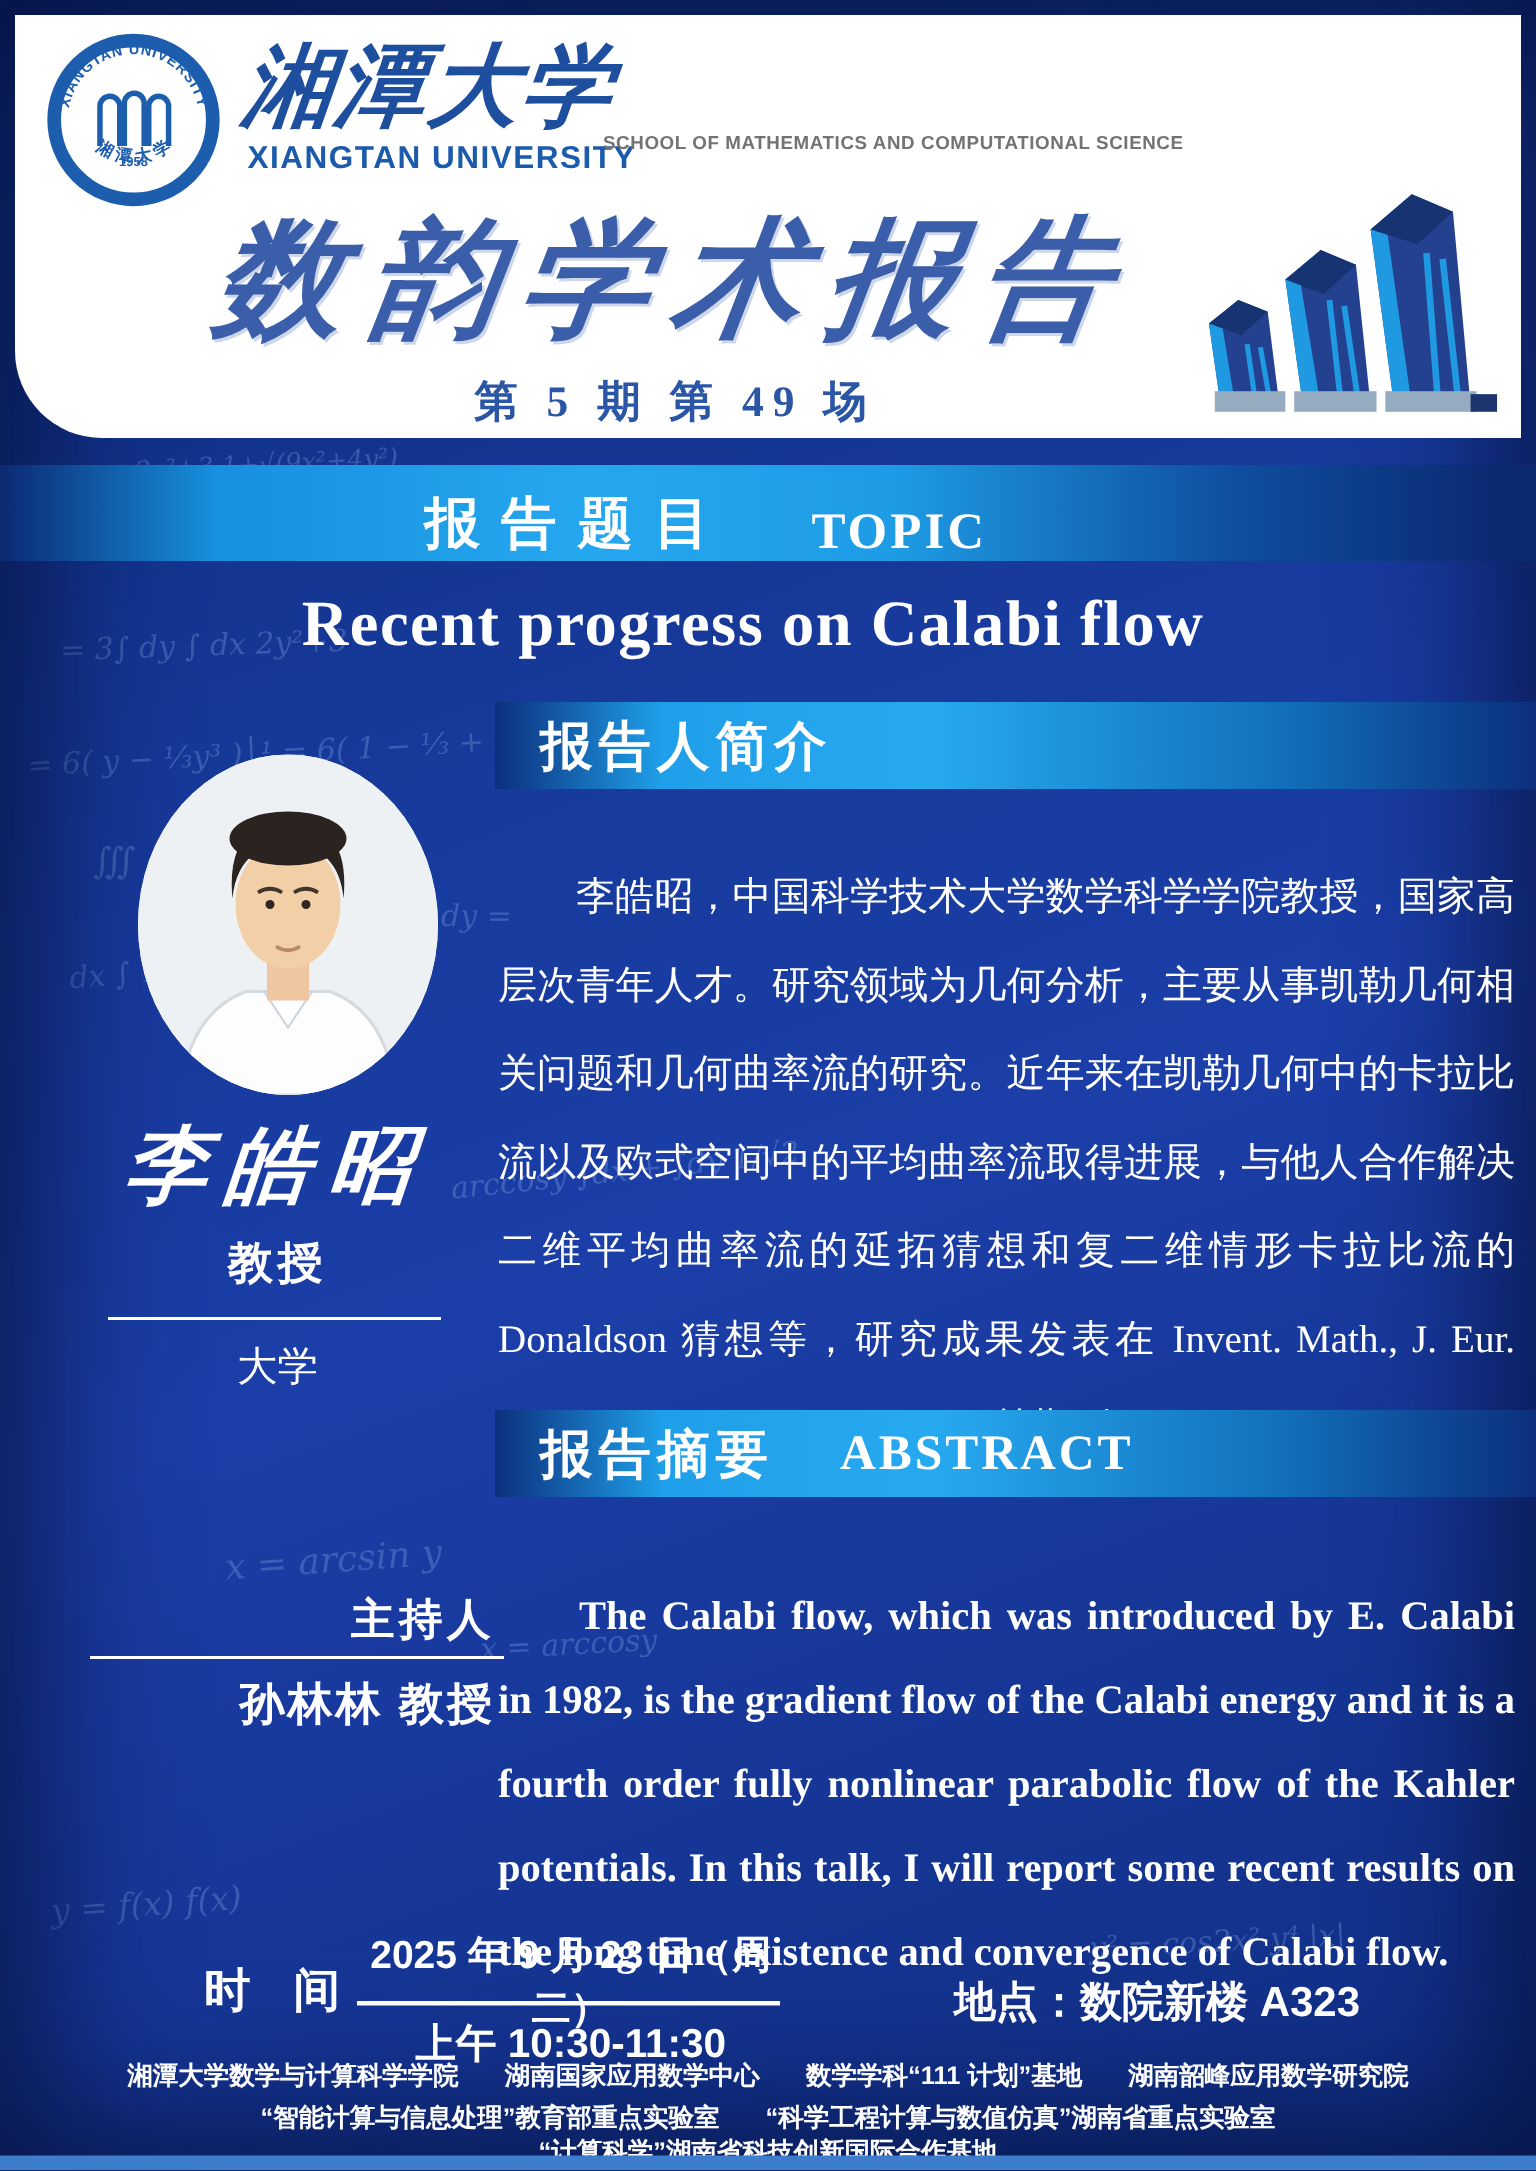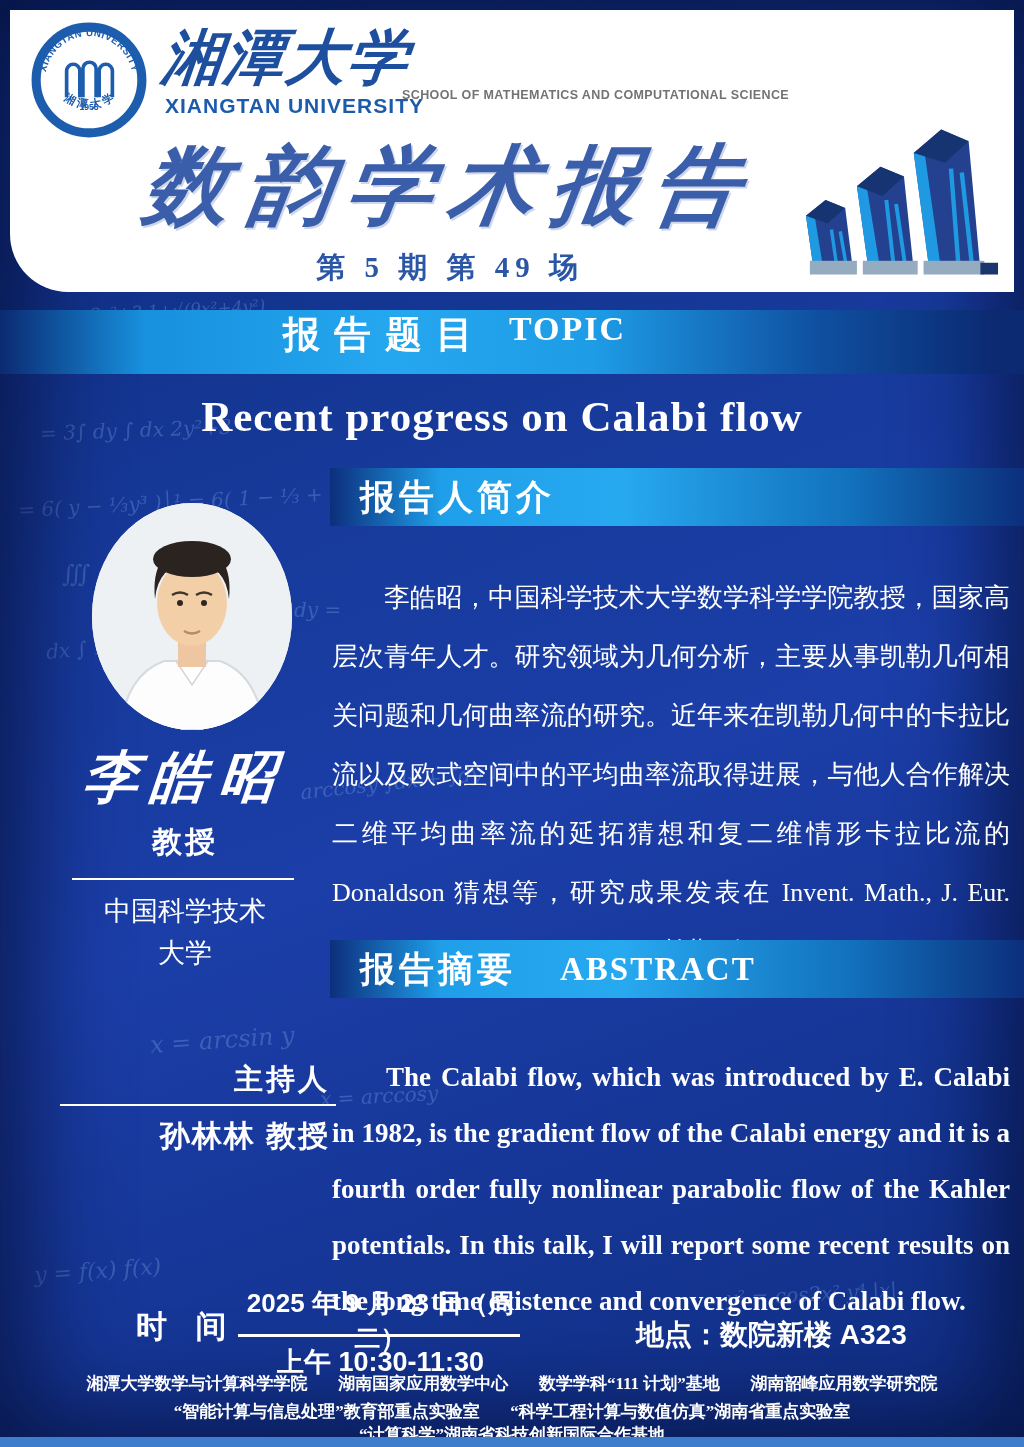--- a/index.html
+++ b/index.html
@@ -18,22 +18,22 @@
   .brand-en{position:absolute;left:155px;top:84px;font-size:21px;font-weight:bold;color:#1c5bab;letter-spacing:1px;}
   .school-cn{position:absolute;left:404px;top:28px;font-size:38px;font-weight:bold;color:#1c5bab;letter-spacing:1px;}
   .school-en{position:absolute;left:392px;top:78px;font-size:12.5px;font-weight:bold;color:#737373;letter-spacing:.4px;}
   .series-title{position:absolute;left:110px;top:118px;width:660px;text-align:center;
     font-size:86px;font-weight:bold;font-style:italic;color:#3a5ea9;letter-spacing:16px;
     transform:skewX(-8deg);text-shadow:2px 2px 0 rgba(58,94,169,.25);}
   .series-issue{position:absolute;left:110px;top:238px;width:660px;text-align:center;
     font-size:29px;font-weight:bold;color:#2b56a5;letter-spacing:6px;font-family:"Liberation Serif",serif;}
   .building{position:absolute;right:14px;bottom:0;width:196px;height:180px;}
   
-  .topic-bar{position:absolute;left:0;right:0;top:310px;height:64px;z-index:2;display:flex;align-items:flex-start;
-    background:linear-gradient(90deg,#0b2a72 0%,#1790dd 14%,#25a7ef 38%,#1e9ce6 58%,#0f4fa0 80%,#0b2a72 97%);}
+  .topic-bar{position:absolute;left:0;right:0;top:310px;height:64px;z-index:2;display:flex;align-items:flex-end;
+    background:linear-gradient(90deg,#0b2a72 0%,#1790dd 14%,#25a7ef 38%,#1e9ce6 58%,#0f4fa0 80%,#0b2a72 97%);gap:32px;}
   .topic-bar .cn{margin-left:283px;font-size:37px;font-weight:bold;color:#fff;letter-spacing:14px;}
   .topic-bar .en{margin-left:22px;font-family:"Liberation Serif",serif;font-size:34px;font-weight:bold;color:#fff;letter-spacing:2px;}
   .section-bar{position:absolute;left:330px;right:0;height:58px;z-index:2;display:flex;align-items:center;
     background:linear-gradient(90deg,#0c2f7c 0%,#1f9fe9 16%,#27a9f0 42%,#1271bd 75%,#0c2f7c 100%);}
   .bar-bio{top:468px;} .bar-abs{top:940px;}
   .section-bar .cn{margin-left:30px;font-size:35px;font-weight:bold;color:#fff;letter-spacing:4px;}
   .section-bar .en{margin-left:44px;font-family:"Liberation Serif",serif;font-size:33px;font-weight:bold;color:#fff;letter-spacing:2px;}
   
   .talk-title{position:absolute;left:0;right:20px;top:392px;text-align:center;color:#fff;z-index:2;
     font-family:"Liberation Serif",serif;font-size:43px;font-weight:bold;letter-spacing:1px;}
@@ -57,21 +57,21 @@
   .host-name{position:absolute;left:40px;top:1116px;width:290px;text-align:right;color:#fff;
     font-size:30px;font-weight:bold;letter-spacing:2px;z-index:2;}
   
   .time-label{position:absolute;left:136px;top:1306px;color:#fff;font-size:31px;font-weight:bold;letter-spacing:10px;z-index:2;}
   .sched-date{position:absolute;left:238px;top:1286px;width:285px;text-align:center;color:#fff;font-size:26px;font-weight:bold;z-index:2;}
   .sched-line{position:absolute;left:238px;top:1334px;width:282px;height:3px;background:#fff;z-index:2;}
   .sched-time{position:absolute;left:238px;top:1344px;width:285px;text-align:center;color:#fff;font-size:27px;font-weight:bold;z-index:2;}
   .location{position:absolute;left:636px;top:1316px;color:#fff;font-size:28px;font-weight:bold;z-index:2;}
   
   .footer-row{position:absolute;left:0;right:0;text-align:center;color:#fff;font-size:17px;font-weight:bold;z-index:2;}
-  .footer-row span{margin:0 13px;white-space:nowrap;font-family:Liberation Serif, serif;}
+  .footer-row span{margin:0 13px;white-space:nowrap;}
   .f1{top:1372px;} .f2{top:1400px;}
   .bottom-strip{position:absolute;left:0;right:0;top:1437px;height:10px;background:#3e7dcb;z-index:2;}
 </style>
 </head>
 <body>
 
 <div class="poster">
 
   <div class="doodle" style="left:26px;top:332px;font-size:22px;transform:rotate(-4deg);">∫ dy ∫ (4+√(9x²+4y²)) dx = 3∫(…)dy</div>
   <div class="doodle" style="left:90px;top:300px;font-size:17px;transform:rotate(-3deg);">2y²+3  1+√(9x²+4y²)</div>
@@ -167,21 +167,20 @@
       <path d="M104,92 q8,-5 16,0" stroke="#41362e" stroke-width="2.5" fill="none"></path>
       <circle cx="88" cy="100" r="3" fill="#2e2722"></circle>
       <circle cx="112" cy="100" r="3" fill="#2e2722"></circle>
       <path d="M92,128 q8,5 16,0" stroke="#b98a64" stroke-width="2.5" fill="none"></path>
     </svg>
   </div>
   <div class="spk-name">李皓昭</div>
   <div class="spk-title">教授</div>
   <div class="spk-line"></div>
   <div class="spk-affil">
-    <div>中国科学技术</div>
     <div>大学</div>
   </div>
   <div class="host-label">主持人</div>
   <div class="host-line"></div>
   <div class="host-name">孙林林 教授</div>
 
   <div class="section-bar bar-abs">
     <span class="cn">报告摘要</span>
     <span class="en">ABSTRACT</span>
   </div>

